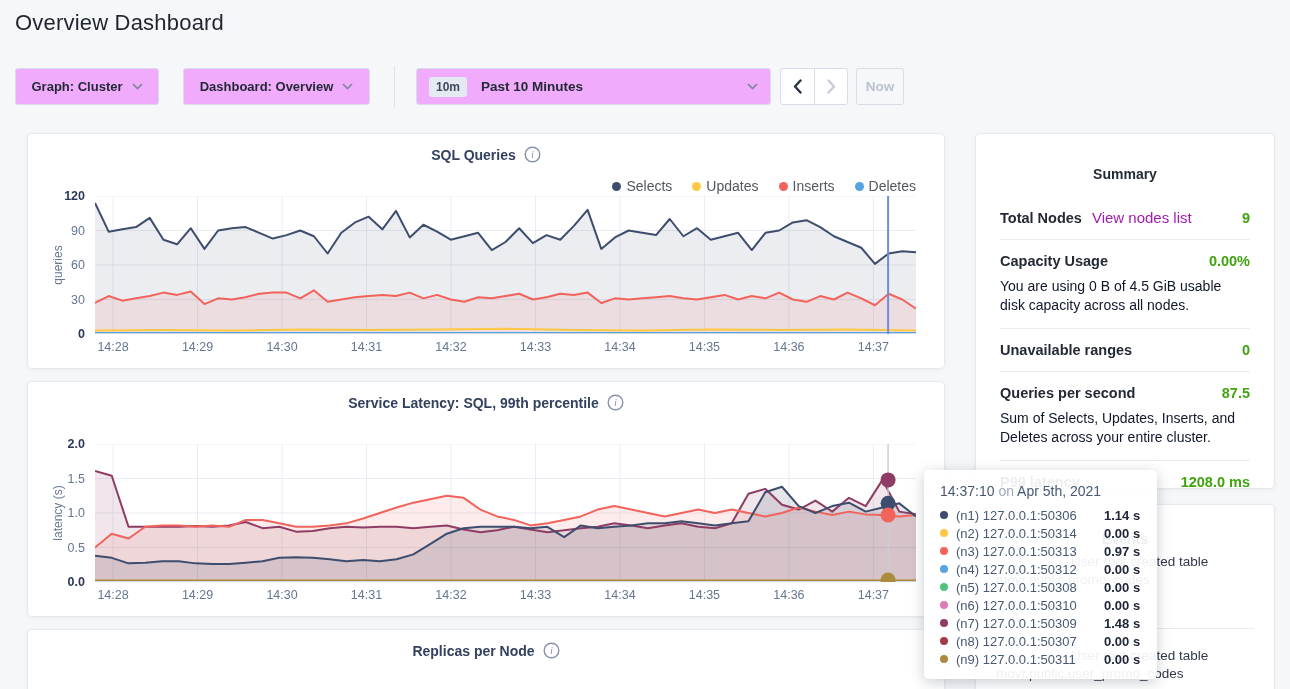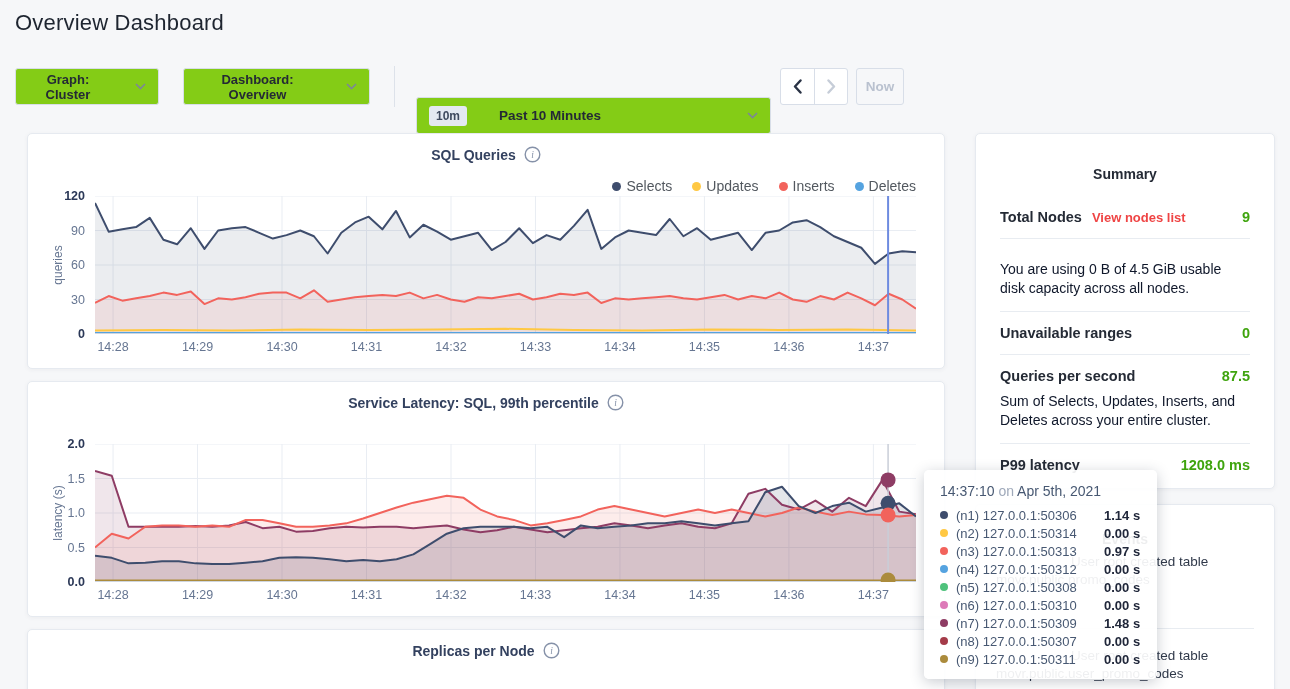--- a/index.html
+++ b/index.html
@@ -7,28 +7,28 @@
     width:1290px;height:689px;overflow:hidden;position:relative;
     background:#f6f7f9;font-family:"Liberation Sans",sans-serif;color:#242a35;
   }
   h1.page-title{
     position:absolute;left:15px;top:10px;margin:0;
     font-size:22px;font-weight:400;color:#1e2530;letter-spacing:.2px;
   }
   
   .ctrl-btn{
     position:absolute;top:68px;height:37px;box-sizing:border-box;
-    background:#84cc16;border:1px solid #d8dee8;border-radius:3px;
-    display:flex;align-items:center;justify-content:center;gap:27px;
+    background:#f0abfc;border:1px solid #d8dee8;border-radius:3px;
+    display:flex;align-items:center;justify-content:center;gap:9px;
     font-family:"Liberation Sans",sans-serif;font-size:13px;font-weight:bold;color:#242a35;
     cursor:pointer;padding:0 12px;
   }
   .ctrl-btn svg{flex:0 0 auto;}
   .vdiv{position:absolute;left:394px;top:66px;width:1px;height:41px;background:#dde2ea;}
-  .time-sel{justify-content:flex-start;margin-top:29px;}
+  .time-sel{justify-content:flex-start;}
   .time-badge{
     background:#e4e9f2;color:#3f4a5f;font-size:12px;font-weight:bold;
     padding:3px 7px;border-radius:3px;
   }
   .time-label{font-size:13.5px;margin-left:5px;}
   .time-sel .chev{margin-left:auto;}
   .arrow-group{
     position:absolute;left:780px;top:68px;height:37px;box-sizing:border-box;
     border:1px solid #d8dee8;border-radius:3px;background:#fff;display:flex;overflow:hidden;
   }
@@ -75,21 +75,21 @@
     position:absolute;left:30px;top:131px;transform:translate(-50%,-50%) rotate(-90deg);
     font-size:12px;color:#667692;white-space:nowrap;
   }
   .info-icon{display:inline-flex;cursor:pointer;}
   
   #summary-card{left:975px;top:133px;width:300px;height:356px;padding:12px 24px;}
   .panel-title{text-align:center;font-size:14px;font-weight:bold;color:#242a35;padding:20px 0 14px;}
   .srow{padding:13px 0;border-top:1px solid #e8ecf1;}
   .srow-head{display:flex;align-items:baseline;}
   .slabel{font-size:14.5px;font-weight:bold;color:#242a35;}
-  .slink{font-size:13px;font-weight:bold;color:#ef4444;margin-left:10px;cursor:pointer;text-decoration:none;}
+  .slink{font-size:15px;font-weight:normal;color:#a21caf;margin-left:10px;cursor:pointer;text-decoration:none;}
   .sval{margin-left:auto;font-size:14.5px;font-weight:bold;color:#3fa40e;}
   .sdesc{font-size:14px;color:#0f172a;line-height:19px;margin-top:8px;}
   
   #events-card{left:975px;top:504px;width:300px;height:210px;}
   #events-card .panel-title{position:absolute;left:0;right:0;top:6px;}
   .event-item{position:absolute;left:20px;right:14px;font-size:13.5px;color:#30394a;line-height:18px;}
   .event-line1{padding-left:75px;white-space:nowrap;}
   .event-line2{white-space:nowrap;}
   .event-divider{position:absolute;left:20px;right:20px;top:123px;height:1px;background:#e8ecf1;}
   #event-item-0{top:48px;}
@@ -300,20 +300,24 @@
 <aside class="card" id="summary-card">
   <div class="panel-title">Summary</div>
   <div class="srow" style="border-top:none;">
     <div class="srow-head">
       <span class="slabel">Total Nodes</span>
       <a class="slink">View nodes list</a>
       <span class="sval">9</span>
     </div>
   </div>
   <div class="srow">
+    <div class="srow-head">
+      <span class="slabel">Capacity Usage</span>
+      <span class="sval">0.00%</span>
+    </div>
     <div class="sdesc">You are using 0 B of 4.5 GiB usable disk capacity across all nodes.</div>
   </div>
   <div class="srow">
     <div class="srow-head">
       <span class="slabel">Unavailable ranges</span>
       <span class="sval">0</span>
     </div>
   </div>
   <div class="srow">
     <div class="srow-head">

